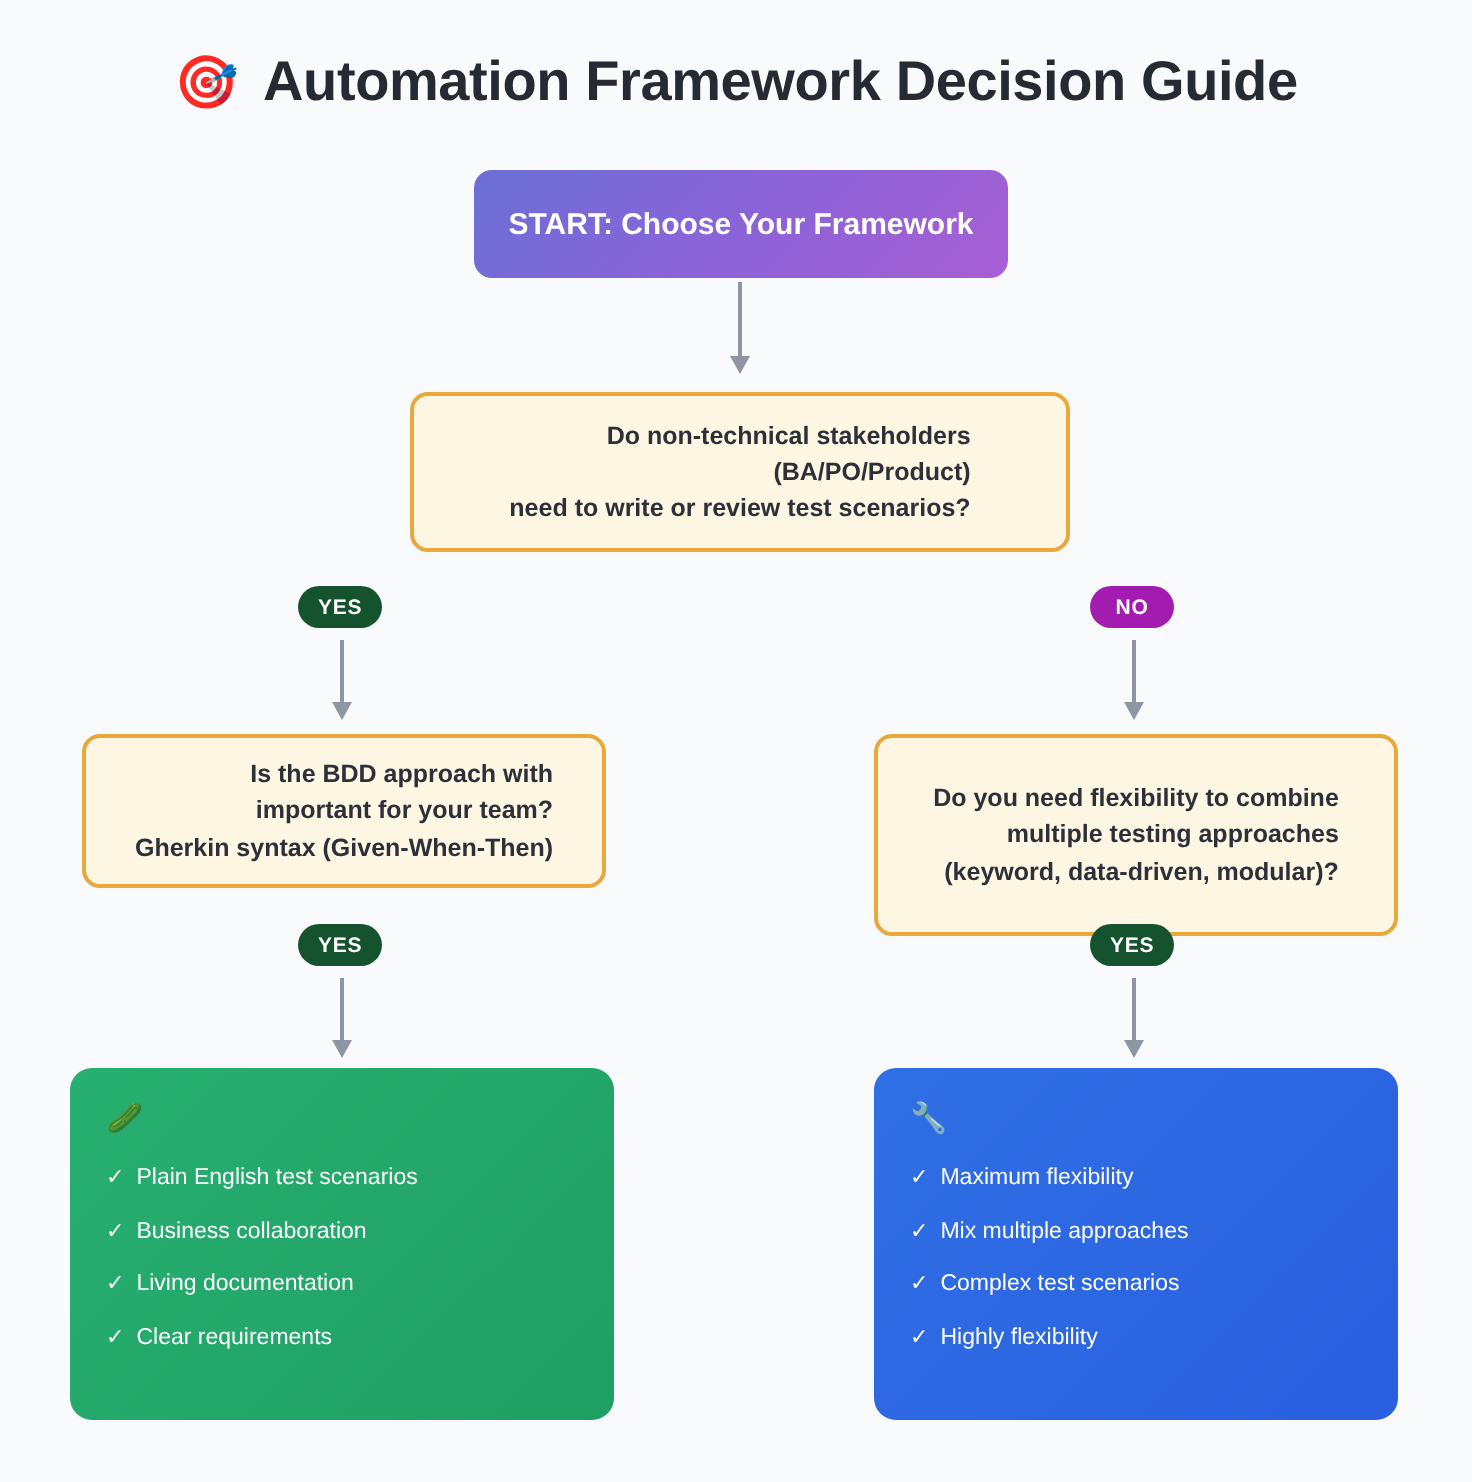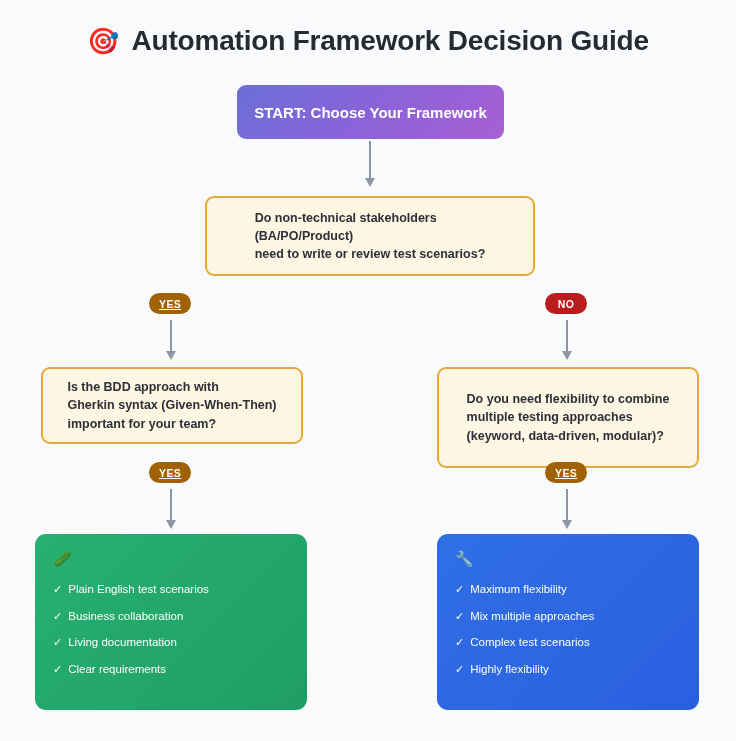--- a/index.html
+++ b/index.html
@@ -69,21 +69,21 @@
     background: #fdf6e3;
     border: 2px solid #e8a93a;
     border-radius: 9px;
     color: #2d3038;
     font-size: 12.5px;
     font-weight: bold;
     line-height: 1.45;
     display: flex;
     align-items: center;
     justify-content: center;
-    text-align: left;
+    text-align: right;
     padding: 8px 12px;
   }
   .decision-1 { left: 205px; top: 196px; width: 330px; height: 80px; }
   .decision-2 { left: 41px; top: 367px; width: 262px; height: 77px; }
   .decision-3 { left: 437px; top: 367px; width: 262px; height: 101px; }
 
   
   .pill {
     position: absolute;
     border-radius: 11px;
@@ -92,22 +92,22 @@
     font-weight: bold;
     letter-spacing: 0.4px;
     display: flex;
     align-items: center;
     justify-content: center;
     height: 21px;
     min-width: 42px;
     padding: 0 10px;
     box-sizing: border-box;
   }
-  .pill-yes { background: #a16207; text-decoration: underline; }
-  .pill-no  { background: #b91c1c; }
+  .pill-yes { background: #14532d; }
+  .pill-no  { background: #a21caf; }
 
   .pill-1 { left: 149px; top: 293px; }
   .pill-2 { left: 545px; top: 293px; }
   .pill-3 { left: 149px; top: 462px; }
   .pill-4 { left: 545px; top: 462px; }
 
   
   .result {
     border-radius: 11px;
     color: #ffffff;
@@ -195,22 +195,22 @@
 
   <div class="pill pill-yes pill-1">YES</div>
   <div class="pill pill-no pill-2">NO</div>
 
   <div class="arrow arrow-yes1"></div>
   <div class="arrow arrow-no1"></div>
 
   <div class="node decision decision-2">
     <div>
       <div>Is the BDD approach with</div>
+      <div>important for your team?</div>
       <div>Gherkin syntax (Given-When-Then)</div>
-      <div>important for your team?</div>
     </div>
   </div>
 
   <div class="node decision decision-3">
     <div>
       <div>Do you need flexibility to combine</div>
       <div>multiple testing approaches</div>
       <div>(keyword, data-driven, modular)?</div>
     </div>
   </div>

